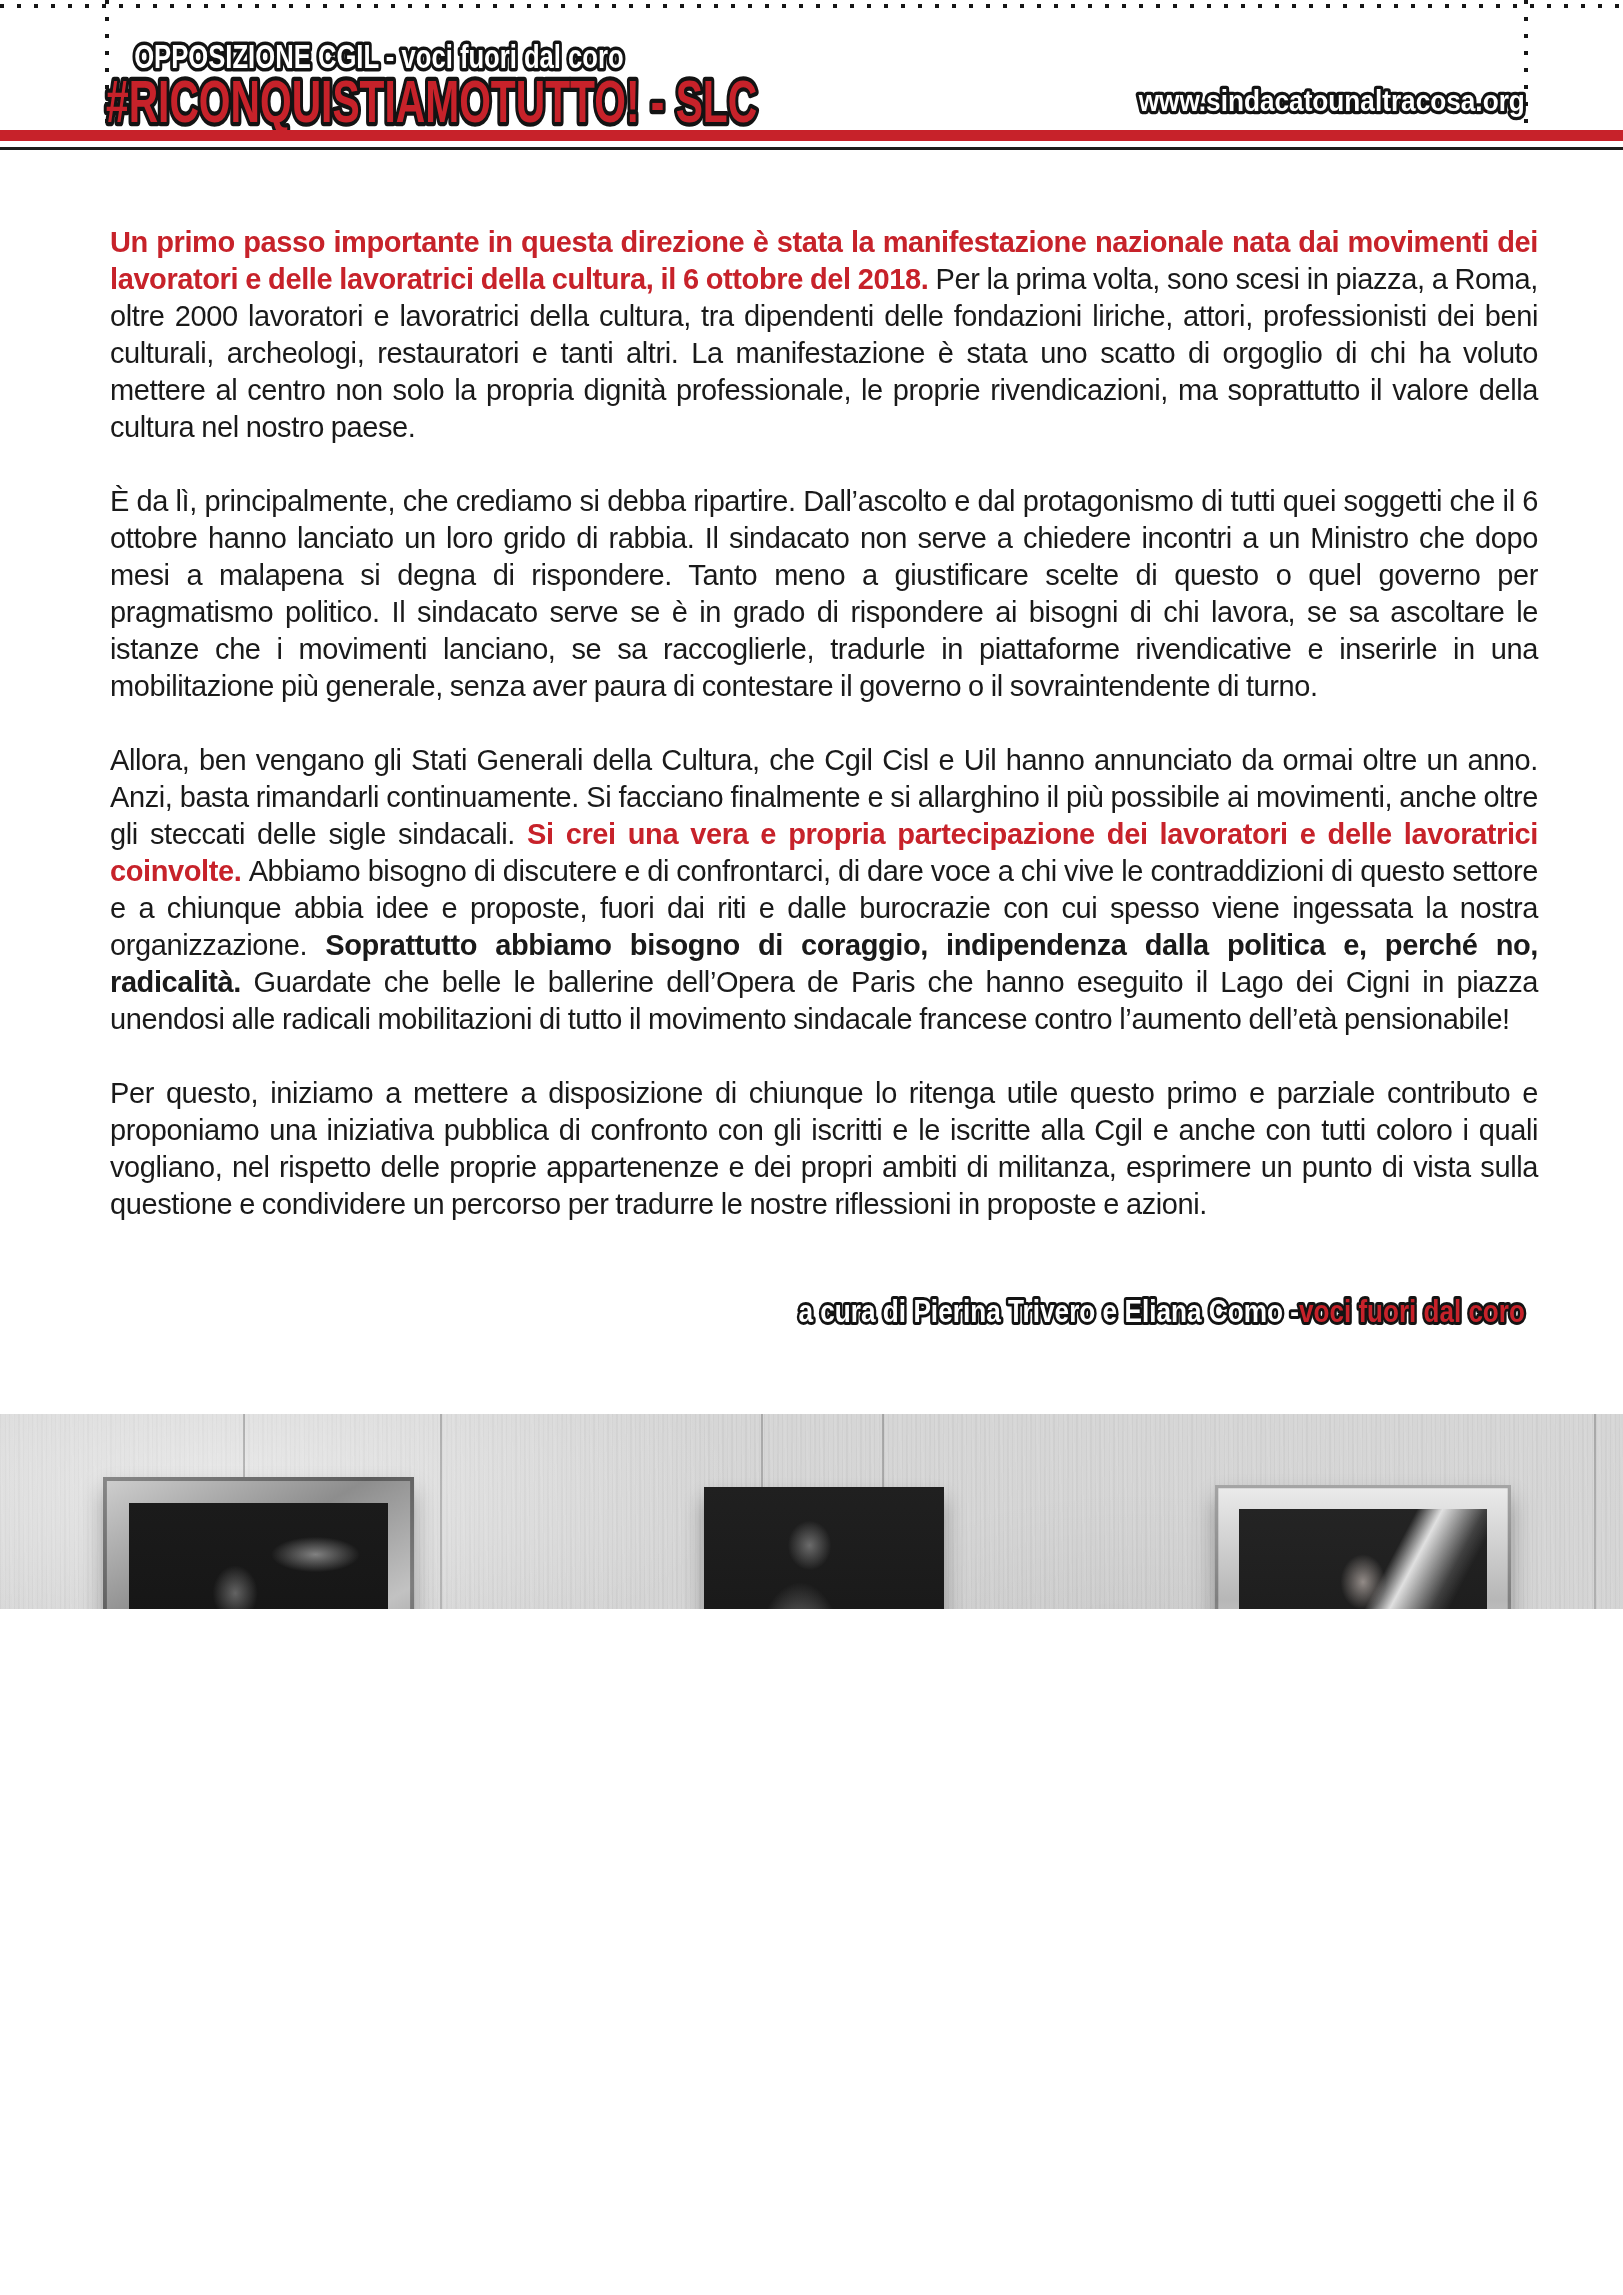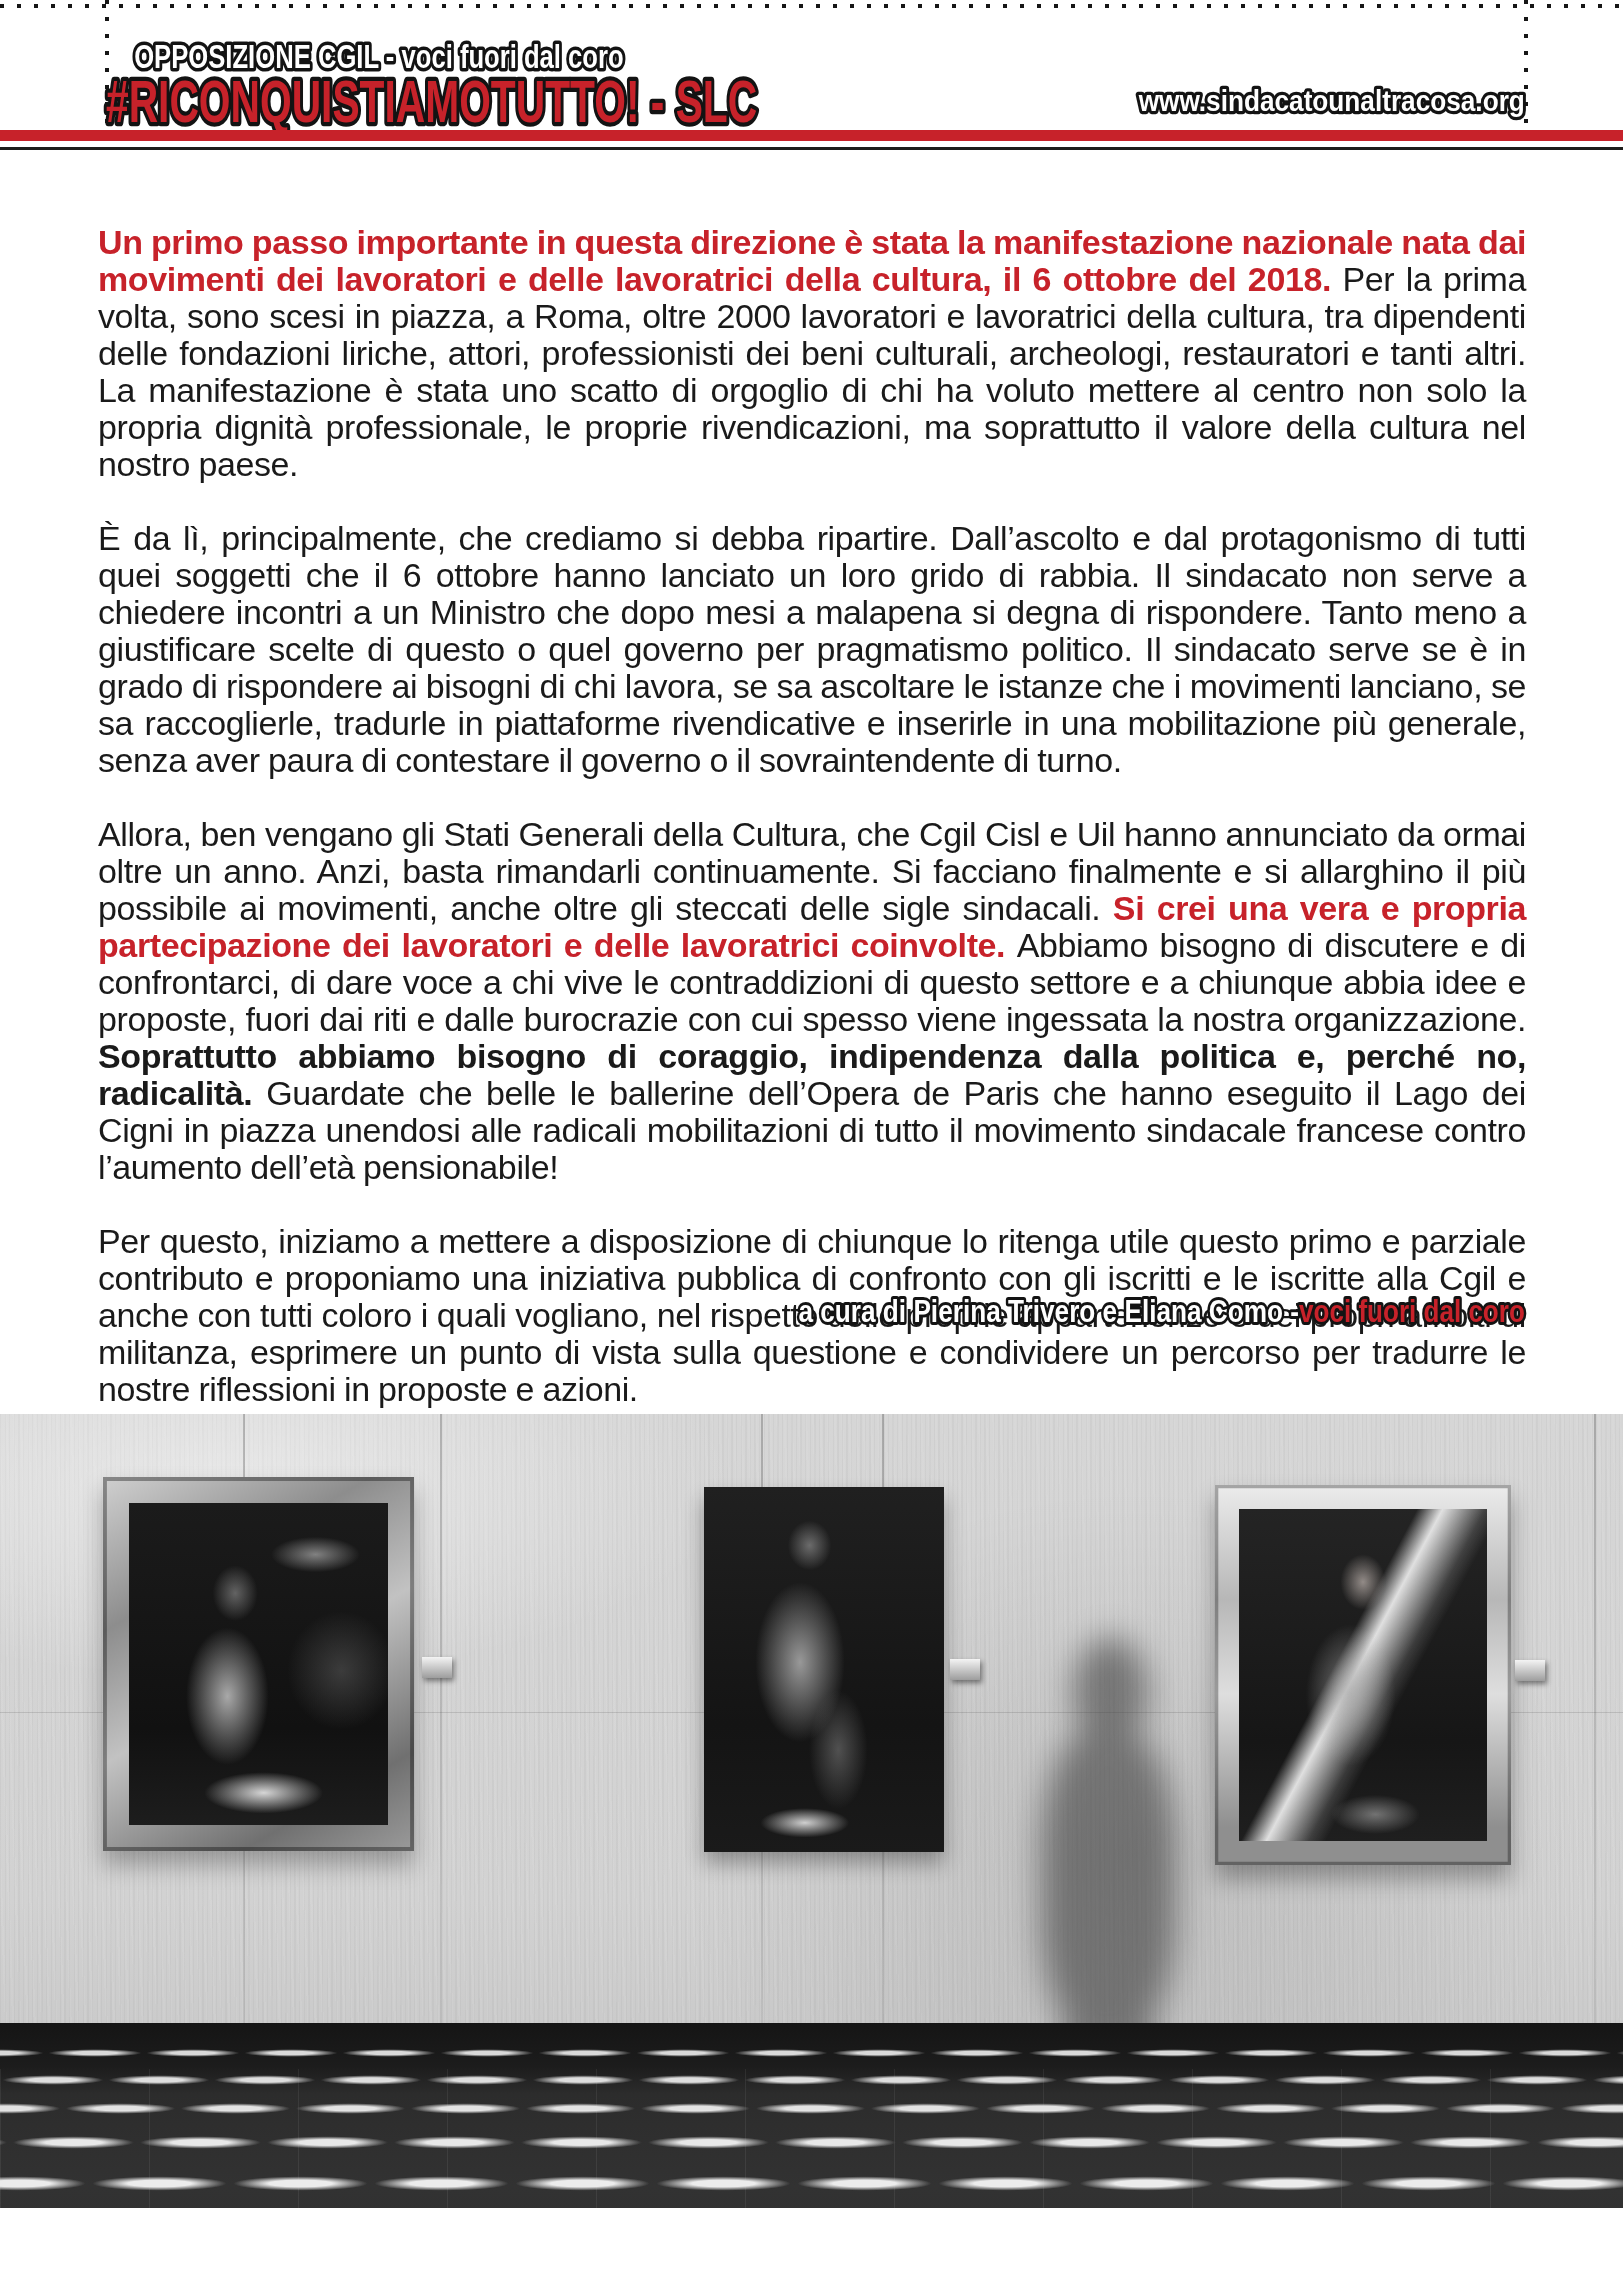--- a/index.html
+++ b/index.html
@@ -2,41 +2,41 @@
 <html style="--red: #c7222a; --ink: #1a1a1a; --line-black: #1d1d1b;font-size:10.5px"><head>
 <meta charset="utf-8">
 <style>
   :root{
     --red:#c7222a;
     --ink:#1a1a1a;
     --line-black:#1d1d1b;
   }
   *{margin:0;padding:0;box-sizing:border-box;}
   html,body{width:1623px;height:2295px;background:#ffffff;font-family:"Liberation Sans",sans-serif;}
-  .page{position:relative;width:1623px;height:2208px;background:#fff;overflow:hidden;}
+  .page{position:relative;width:1623px;height:1609px;background:#fff;overflow:hidden;}
 
   
   .crop-h{position:absolute;left:0;top:3.9px;width:1623px;height:3.9px;
     background:repeating-linear-gradient(90deg,#161616 0 3.9px,transparent 3.9px 17px);}
   .crop-v{position:absolute;top:0;width:3.9px;height:128px;
     background:repeating-linear-gradient(180deg,#161616 0 3.9px,transparent 3.9px 17px);}
   .crop-v.left{left:105px;}
   .crop-v.right{left:1524px;}
 
   
   .header-svg{position:absolute;left:0;top:0;width:1623px;height:131px;}
   .outline-text{font-family:"Liberation Sans",sans-serif;font-weight:bold;
     stroke:#131313;stroke-linejoin:round;stroke-linecap:round;paint-order:stroke fill;}
 
   .red-bar{position:absolute;left:0;top:130px;width:1623px;height:11px;background:var(--red);}
   .black-rule{position:absolute;left:0;top:147px;width:1623px;height:3.3px;background:var(--line-black);}
 
   
-  .article{position:absolute;left:98px;top:224px;width:1428px;
-    font-size:34px;line-height:37px;color:var(--ink);
+  .article{position:absolute;left:110px;top:224px;width:1428px;
+    font-size:29px;line-height:37px;color:var(--ink);
     text-align:justify;letter-spacing:-0.4px;word-spacing:-0.7px;}
   .article p{margin:0 0 37px 0;}
   .seg-normal{color:var(--ink);}
   .seg-red-bold{color:var(--red);font-weight:bold;}
   .seg-bold{color:var(--ink);font-weight:bold;}
 
   
   .byline-svg{position:absolute;left:0;top:1276px;width:1623px;height:72px;}
 
   

